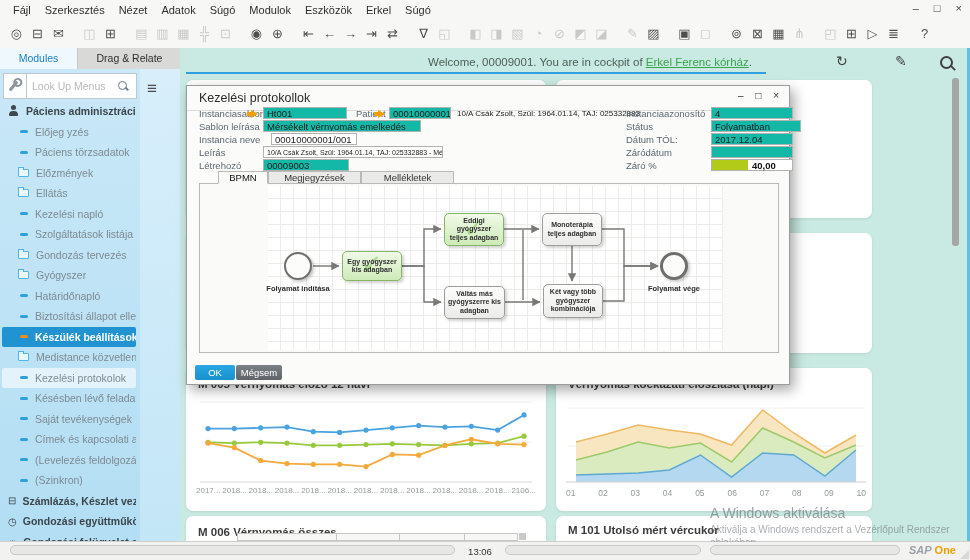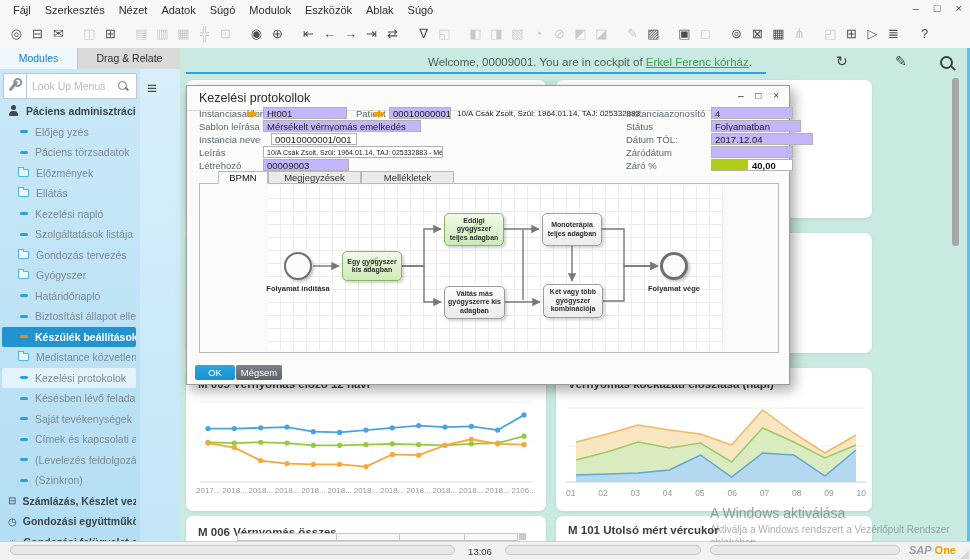--- a/index.html
+++ b/index.html
@@ -67,21 +67,21 @@
   .rightedge{position:absolute;right:0;top:0;bottom:0;width:3px;background:#5ec1ec;}
 
   
   .dialog{position:absolute;left:186px;top:85px;width:604px;height:300px;background:#fbfbf9;border:1px solid #9b9b99;box-shadow:4px 5px 12px rgba(0,0,0,0.35);z-index:50;box-sizing:border-box;}
   .dtitle{position:absolute;left:12px;top:5px;font-size:12.5px;color:#2b2b2b;}
   .dsep{position:absolute;left:0;top:24px;right:0;height:1px;background:#dddddb;}
   .dctrl{position:absolute;right:10px;top:4px;font-size:10px;color:#333;}
   .dctrl span{margin-left:9px;}
   .flabel{position:absolute;font-size:9.5px;color:#5b6770;white-space:nowrap;}
   .fval{position:absolute;font-size:8px;color:#222;white-space:nowrap;}
-  .fld{position:absolute;height:12px;background:#c4b5fd;border:1px solid #b2b2b0;font-size:9.5px;line-height:11px;padding:0 3px;color:#1c1c1c;overflow:hidden;white-space:nowrap;box-sizing:border-box;}
+  .fld{position:absolute;height:12px;background:#14b8a6;border:1px solid #b2b2b0;font-size:9.5px;line-height:11px;padding:0 3px;color:#1c1c1c;overflow:hidden;white-space:nowrap;box-sizing:border-box;}
   .fld.white{background:#fff;}
   .fld.small{font-size:7px;}
   .larrow{position:absolute;width:0;height:0;border-left:7px solid #f0a000;border-top:4px solid transparent;border-bottom:4px solid transparent;}
   .larrow::before{content:'';position:absolute;left:-11px;top:-2px;width:4px;height:4px;background:#f0a000;}
   .pbar{position:absolute;left:524px;top:73px;width:82px;height:12px;background:#fff;border:1px solid #b2b2b0;box-sizing:border-box;}
   .pfill{height:100%;background:#b2cb18;}
   .plabel{position:absolute;left:40px;top:0;font-size:9.5px;font-weight:bold;color:#111;line-height:11px;}
   .dtab{position:absolute;top:85px;height:13px;line-height:12px;text-align:center;font-size:9.5px;background:#eaeae8;border:1px solid #b9b9b7;box-sizing:border-box;color:#333;z-index:2;}
   .dtab.active{background:#fafaf8;border-bottom-color:#fafaf8;color:#111;}
   .canvas{position:absolute;left:12px;top:97px;width:580px;height:170px;background:#fafaf8;border:1px solid #b9b9b7;box-sizing:border-box;overflow:hidden;}
@@ -114,21 +114,21 @@
 <div id="app">
 
   <div class="menubar">
     <span class="mi">Fájl</span>
     <span class="mi">Szerkesztés</span>
     <span class="mi">Nézet</span>
     <span class="mi">Adatok</span>
     <span class="mi">Súgó</span>
     <span class="mi">Modulok</span>
     <span class="mi">Eszközök</span>
-    <span class="mi">Ablak</span>
+    <span class="mi">Erkel</span>
     <span class="mi">Súgó</span>
     <div class="wctrl">
       <span>–</span>
       <span>□</span>
       <span>×</span>
     </div>
   </div>
 
   <div class="toolbar" id="toolbar">
       <span class="tbi">◎</span>
@@ -434,21 +434,21 @@
     <div class="fld white small" style="left:76px;top:60px;width:180px;">10/A Csák Zsolt, Szül: 1964.01.14, TAJ: 025332883 - Mérsékelt vérr</div>
 
     <span class="flabel" style="left:12px;top:74px;">Létrehozó</span>
     <div class="fld" style="left:76px;top:73px;width:86px;">00009003</div>
 
     <span class="flabel" style="left:439px;top:22px;">Instanciaazonosító</span>
     <div class="fld" style="left:524px;top:21px;width:82px;">4</div>
     <span class="flabel" style="left:439px;top:35px;">Státus</span>
     <div class="fld" style="left:524px;top:34px;width:90px;">Folyamatban</div>
     <span class="flabel" style="left:439px;top:48px;">Dátum TÓL:</span>
-    <div class="fld" style="left:524px;top:47px;width:102px;">2017.12.04</div>
+    <div class="fld" style="left:524px;top:47px;width:82px;">2017.12.04</div>
     <span class="flabel" style="left:439px;top:61px;">Záródátum</span>
     <div class="fld" style="left:524px;top:60px;width:82px;"></div>
     <span class="flabel" style="left:439px;top:74px;">Záró %</span>
     <div class="pbar">
       <div class="pfill" id="pfill" style="width: 45%;"></div>
       <span class="plabel">40,00</span>
     </div>
 
     <div class="dtab active" style="left:31px;width:50px;">BPMN</div>
     <div class="dtab" style="left:81px;width:93px;">Megjegyzések</div>

